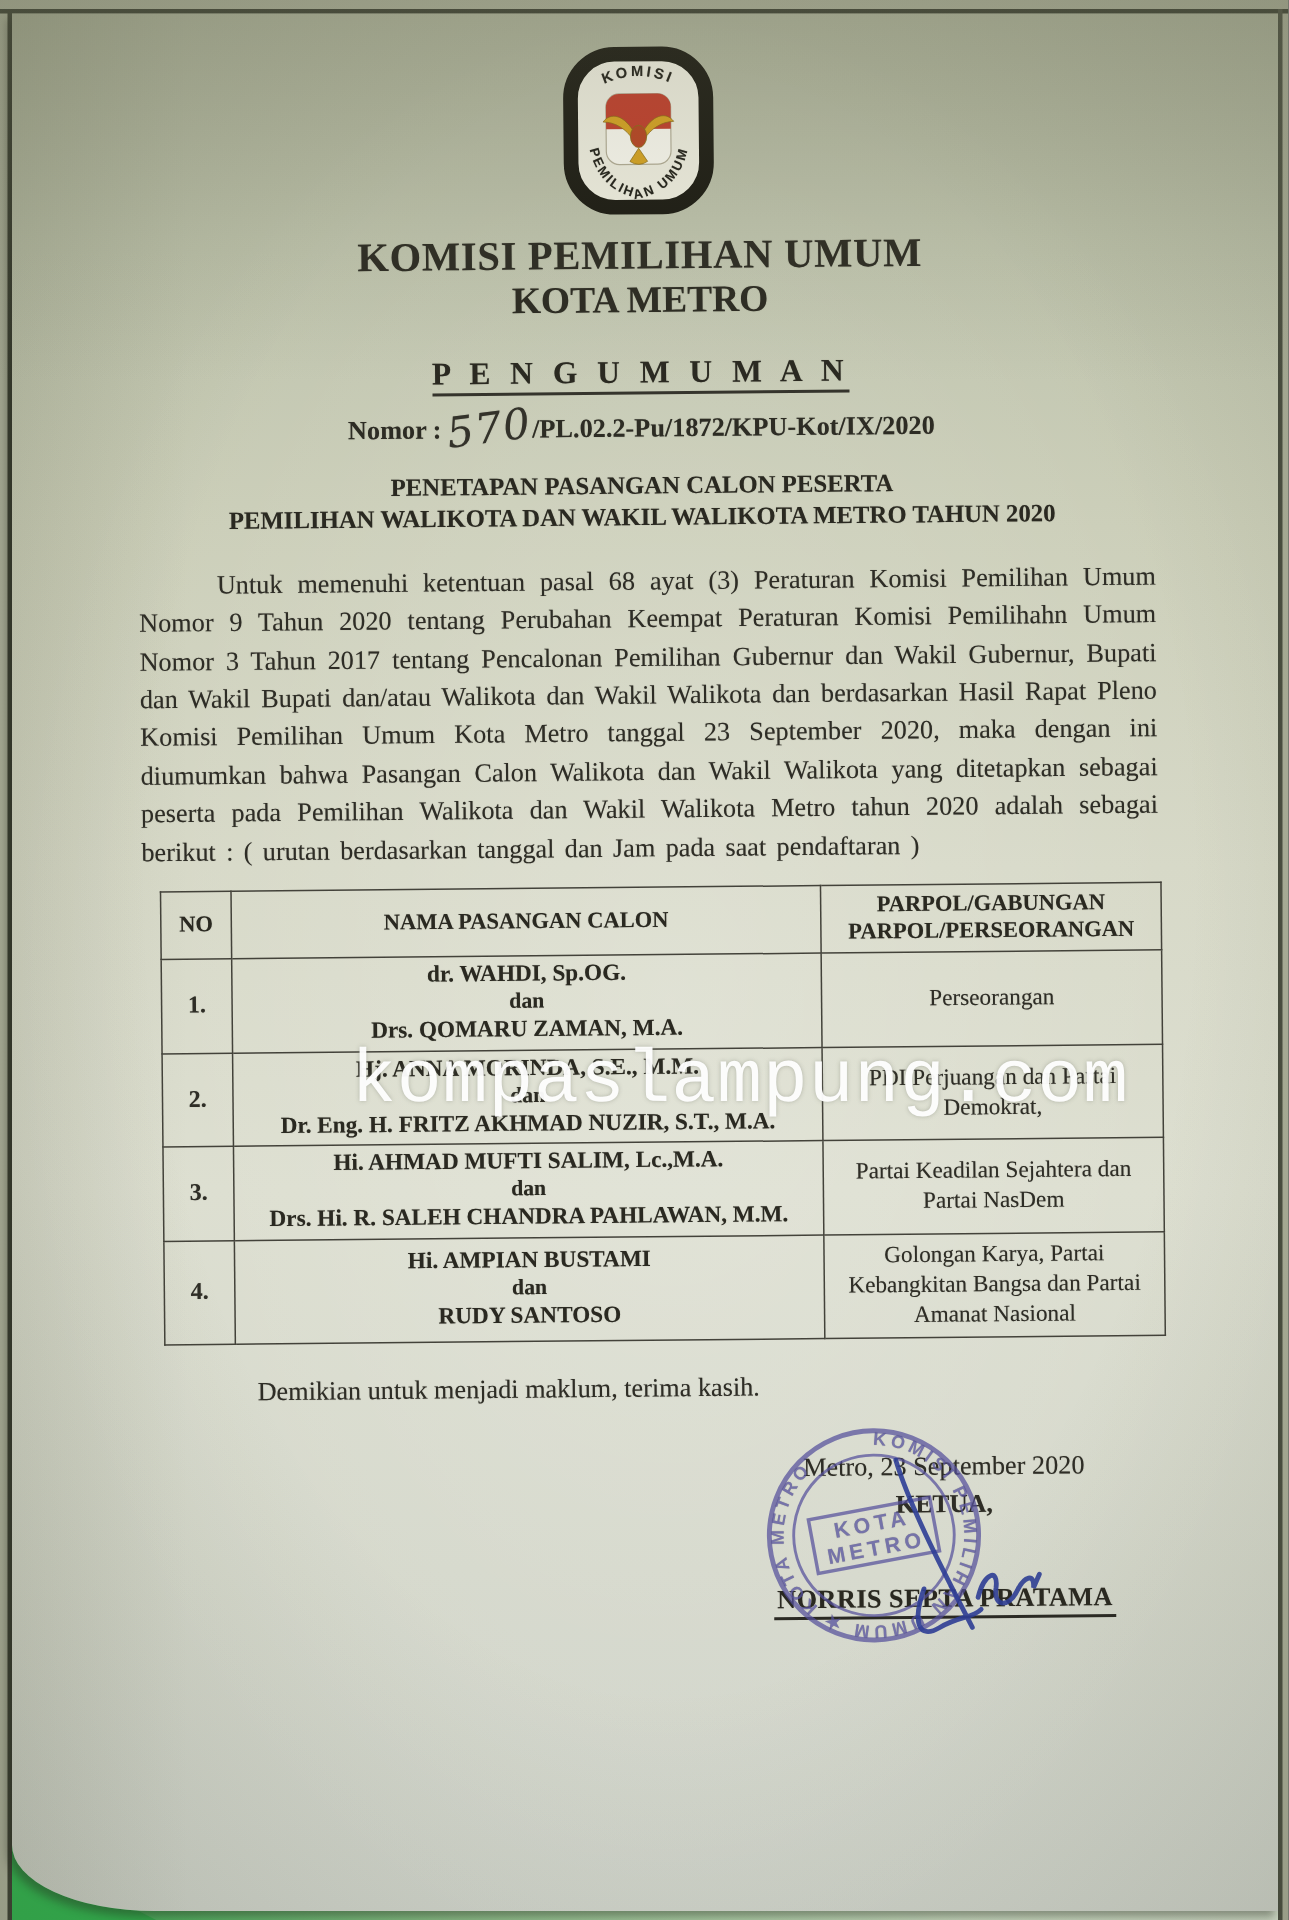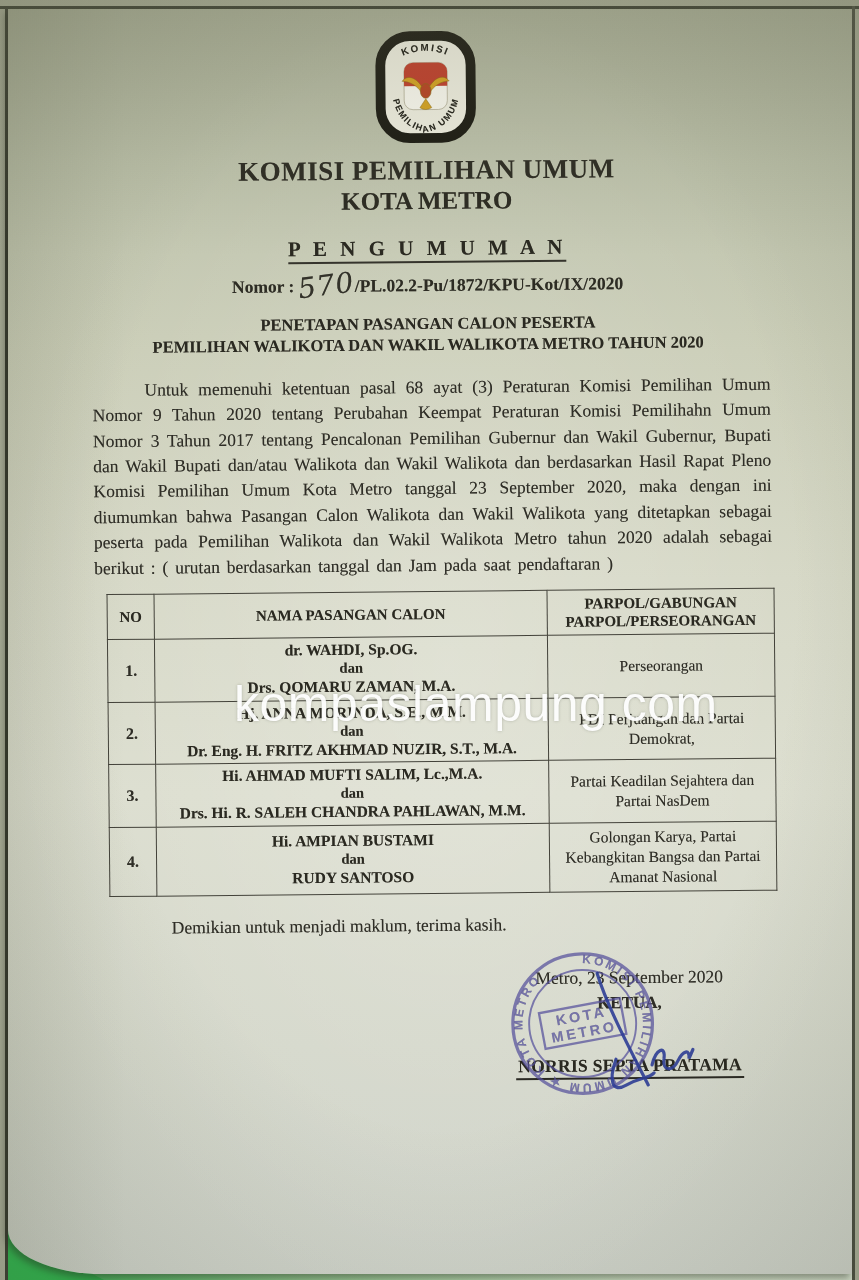--- a/index.html
+++ b/index.html
@@ -60,22 +60,22 @@
   .sig-name-wrap{text-align:center;margin-top:42px;}
   .sig-name{display:inline-block;font-size:17.5px;font-weight:bold;letter-spacing:.3px;
     border-bottom:2.6px solid #2a2923;padding:0 2px 1px;color:#292820;}
   .stamp-svg{position:absolute;left:22px;top:-30px;width:172px;height:172px;pointer-events:none;}
   .sign-svg{position:absolute;left:105px;top:2px;width:175px;height:135px;pointer-events:none;}
   .vignette{position:absolute;inset:0;z-index:4;pointer-events:none;
     background:
       linear-gradient(180deg, rgba(118,120,94,.25), rgba(0,0,0,0) 20%),
       radial-gradient(ellipse at 52% 46%, rgba(0,0,0,0) 55%, rgba(66,72,52,.17) 100%);}
   .watermark{
-    position:absolute;left:234px;top:675px;z-index:5;
-    font-family:Liberation Sans, sans-serif;font-size:50px;color:rgba(255,255,255,.95);
+    position:absolute;left:234px;top:693px;z-index:5;
+    font-family:Liberation Mono, monospace;font-size:50px;color:rgba(255,255,255,.95);
     letter-spacing:.5px;text-shadow:0 0 3px rgba(120,125,110,.45);white-space:nowrap;}
 </style>
 </head>
 <body>
 
 <div class="photo">
 
   <div class="line-top"></div>
   <div class="line-left"></div>
   <div class="line-right"></div>

